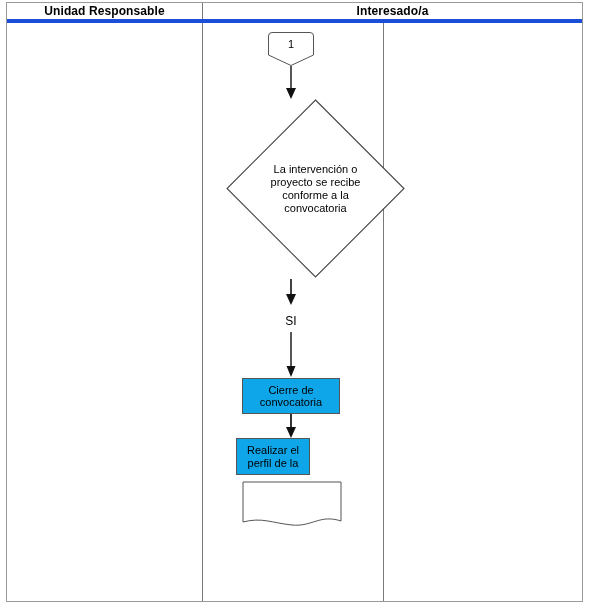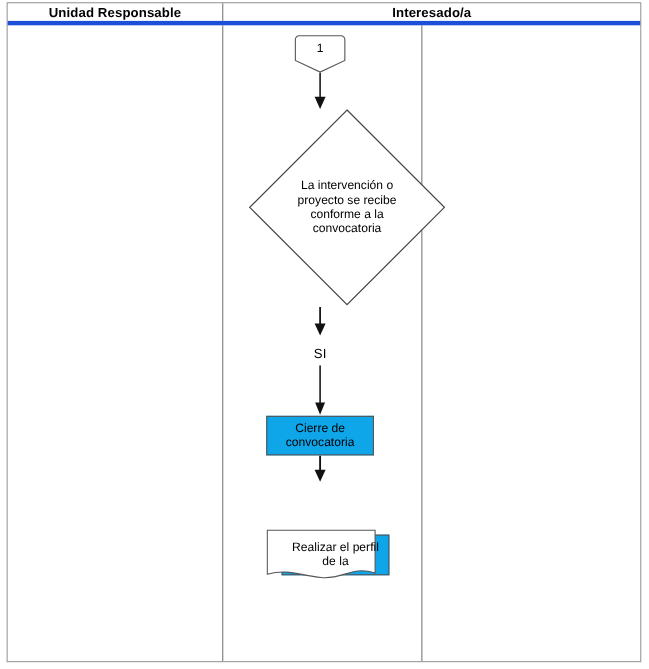--- a/index.html
+++ b/index.html
@@ -137,25 +137,24 @@
   }
   .process-box .node-text { width: 92px; }
 
   .box-cierre {
     left: 242px;
     top: 378px;
     width: 98px;
     height: 36px;
   }
   .box-perfil {
-    left: 256px;
+    left: 236px;
     top: 438px;
-    width: 98px;
+    width: 74px;
     height: 37px;
-    margin-top: 48px;
   }
 
   
   .document-shape {
     left: 242px;
     top: 481px;
     width: 100px;
     height: 47px;
     display: flex;
     align-items: flex-start;

